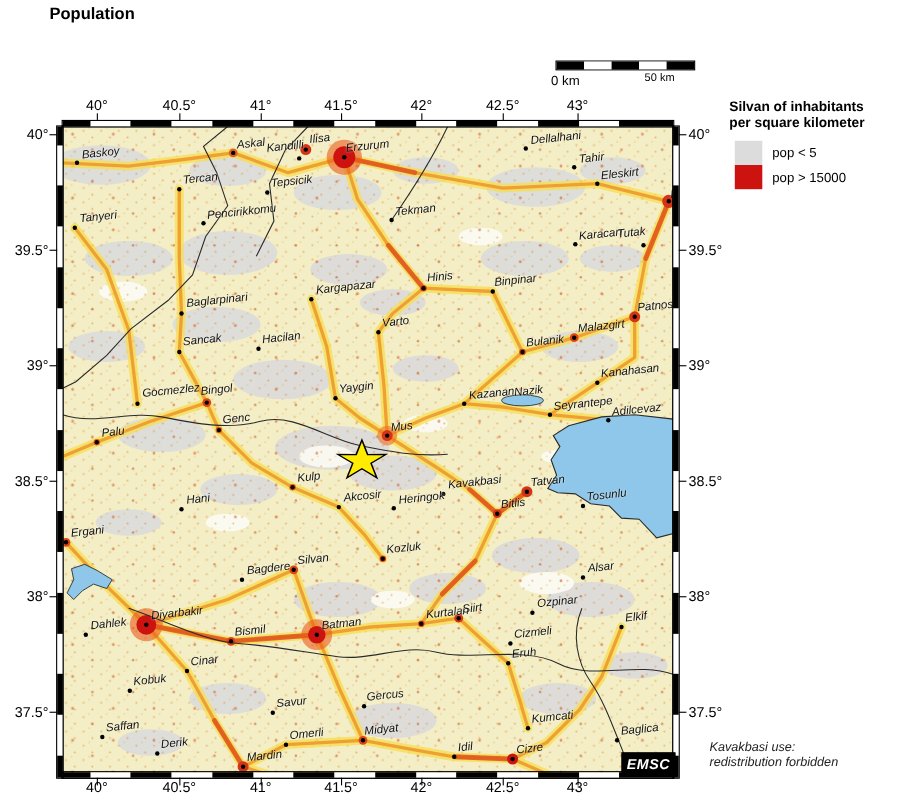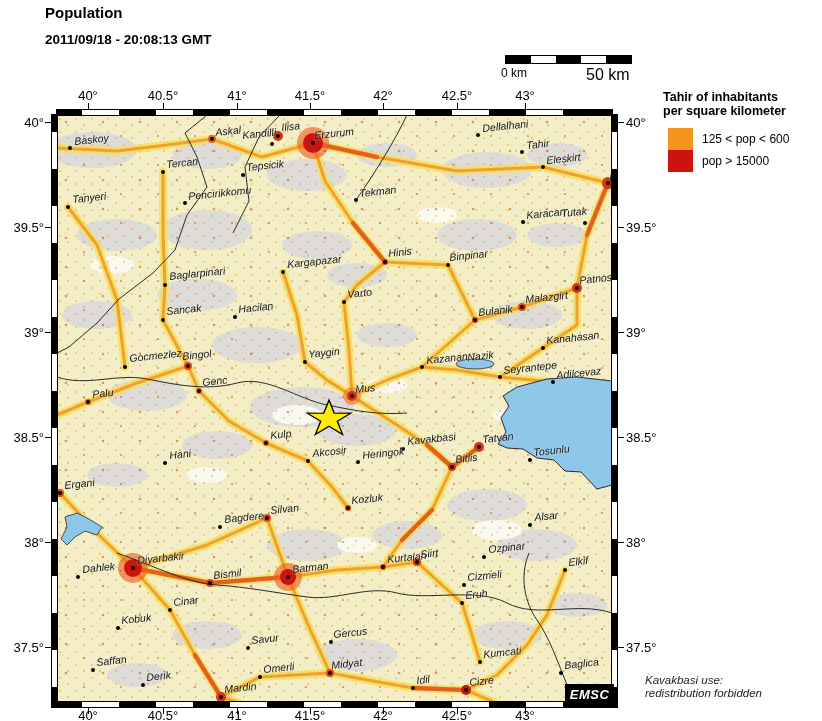--- a/index.html
+++ b/index.html
@@ -9,21 +9,21 @@
   
   #title{left:45px;top:4px;font-size:15px;font-weight:bold;}
   #datetime{left:45px;top:32px;font-size:13.5px;font-weight:bold;}
   #eventline{left:45px;top:57px;font-size:13.5px;font-weight:bold;}
   #eventline span{margin-right:6px;}
   #eventline .gap{margin-left:22px;}
   
   #scalebar{left:505px;top:55px;width:125px;height:7px;border:1px solid #000;display:flex;}
   #scalebar .seg{flex:1;height:100%;}
   #scale0{left:501px;top:66px;font-size:12px;}
-  #scale50{left:586px;top:66px;font-size:16px;}
+  #scale50{left:586px;top:66px;font-size:10px;}
   
   #legend-title{left:663px;top:90px;font-size:12.5px;font-weight:bold;line-height:14px;}
   #legend{left:668px;top:128px;}
   .leg-row{display:flex;align-items:center;height:22px;}
   .leg-swatch{width:25px;height:22px;flex:0 0 25px;}
   .leg-label{margin-left:9px;font-size:12px;white-space:nowrap;}
   
   #map{left:57px;top:115px;width:555px;height:592px;background:#f3eec5;overflow:hidden;outline:1px solid #000;}
   #mapsvg{position:absolute;left:0;top:0;}
   
@@ -54,40 +54,39 @@
         letter-spacing:.5px;border:1px solid #000;}
   
   #restricted{left:645px;top:674px;font-size:11.5px;font-style:italic;color:#222;line-height:13px;}
 </style>
 </head>
 <body>
 
 <div id="page">
 
   <div class="abs" id="title">Population</div>
-  <div class="abs" id="datetime">2011/09/18 - 20:08:13 GMT</div>
 
   <div class="abs" id="scalebar">
     <div class="seg" style="background:#000"></div>
     <div class="seg" style="background:#fff"></div>
     <div class="seg" style="background:#000"></div>
     <div class="seg" style="background:#fff"></div>
     <div class="seg" style="background:#000"></div>
   </div>
   <div class="abs" id="scale0">0 km</div>
   <div class="abs" id="scale50">50 km</div>
 
   <div class="abs" id="legend-title">
-    <div>Tahir of inhabitants</div>
+    <div>Silvan of inhabitants</div>
     <div>per square kilometer</div>
   </div>
   <div class="abs" id="legend">
       <div class="leg-row">
-        <div class="leg-swatch" style="background: rgb(245, 148, 31);"></div>
-        <span class="leg-label">125 &lt; pop &lt; 600</span>
+        <div class="leg-swatch" style="background: rgb(220, 220, 220);"></div>
+        <span class="leg-label">pop &lt; 5</span>
       </div>
       <div class="leg-row">
         <div class="leg-swatch" style="background: rgb(205, 19, 16);"></div>
         <span class="leg-label">pop &gt; 15000</span>
       </div>
     </div>
 
   <div class="abs" id="map">
     <svg id="mapsvg" width="555" height="592" viewBox="0 0 555 592">
       <defs>

